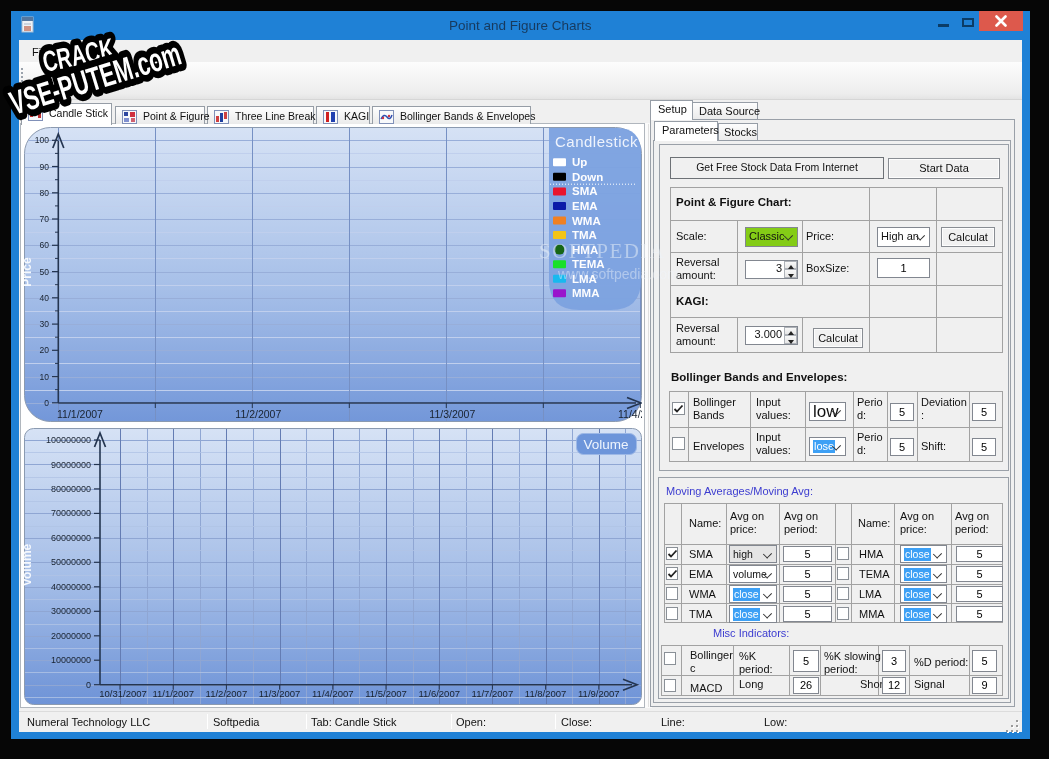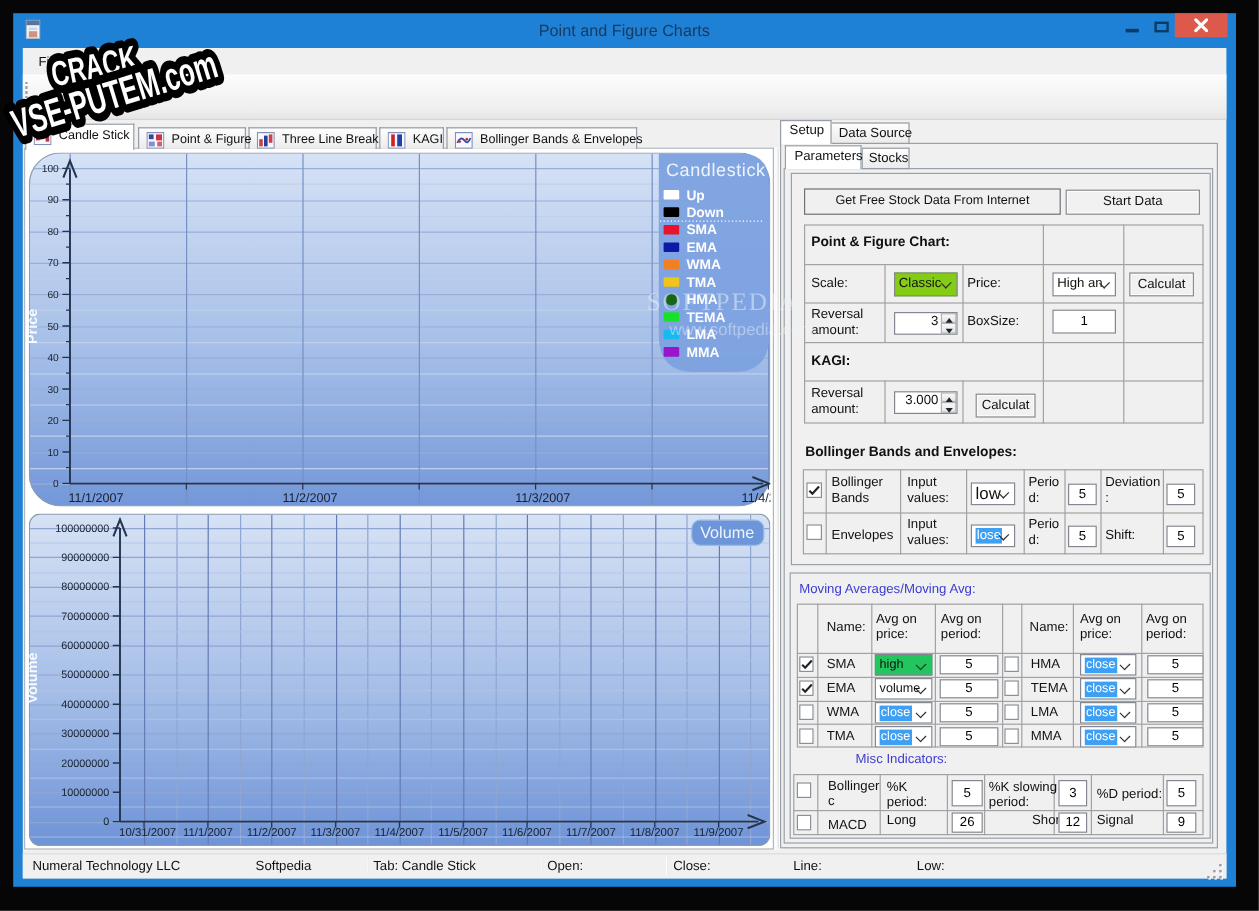--- a/index.html
+++ b/index.html
@@ -373,21 +373,21 @@
 <div class="a" style="left:969px;top:391px;width:1px;height:71px;background:#a2a2a2;"></div>
 <div class="a" style="left:672px;top:402px;width:13px;height:13px;background:#fff;border:1px solid #8a9097;"></div>
 <svg class="a" style="left:673px;top:404px" width="11" height="10" viewBox="0 0 11 10">
     <path d="M1.5 5 L4 7.5 L9.5 1.5" stroke="#222" stroke-width="1.8" fill="none"></path>
   </svg>
 <div class="a t" style="left:693px;top:396px;">Bollinger</div>
 <div class="a t" style="left:693px;top:409px;">Bands</div>
 <div class="a t" style="left:756px;top:396px;">Input</div>
 <div class="a t" style="left:756px;top:409px;">values:</div>
 <div class="a combo" style="left:809px;top:402px;width:37px;height:19px;background:#fff;border:1px solid #828790;overflow:hidden;">
-    <span class="tx" style="font-size:14px;">low</span>
+    <span class="tx" style="font-size:17px;">low</span>
     <i class="cv"></i>
   </div>
 <div class="a t" style="left:857px;top:396px;">Perio</div>
 <div class="a t" style="left:857px;top:409px;">d:</div>
 <div class="a" style="left:890px;top:403px;width:24px;height:18px;background:#fff;border:1px solid #828790;">
     <span style="display:block;text-align:center;font-size:11px;line-height:16px">5</span>
   </div>
 <div class="a t" style="left:921px;top:396px;">Deviation</div>
 <div class="a t" style="left:921px;top:409px;">:</div>
 <div class="a" style="left:972px;top:403px;width:24px;height:18px;background:#fff;border:1px solid #828790;">
@@ -432,21 +432,21 @@
 <div class="a t" style="left:858px;top:517px;">Name:</div>
 <div class="a t" style="left:900px;top:510px;">Avg on</div>
 <div class="a t" style="left:900px;top:523px;">price:</div>
 <div class="a t" style="left:955px;top:510px;">Avg on</div>
 <div class="a t" style="left:955px;top:523px;">period:</div>
 <div class="a" style="left:666px;top:547px;width:12px;height:13px;background:#fff;border:1px solid #8a9097;"></div>
 <svg class="a" style="left:667px;top:549px" width="11" height="10" viewBox="0 0 11 10">
     <path d="M1.5 5 L4 7.5 L9.5 1.5" stroke="#222" stroke-width="1.8" fill="none"></path>
   </svg>
 <div class="a t" style="left:689px;top:548px;">SMA</div>
-<div class="a combo" style="left:729px;top:545px;width:48px;height:18px;background:#22c55e;border:1px solid #828790;overflow:hidden;">
+<div class="a combo" style="left:729px;top:545px;width:48px;height:18px;background:#e5e5e5;border:1px solid #828790;overflow:hidden;">
     <span class="tx" style="font-size:10.5px;">high</span>
     <i class="cv"></i>
   </div>
 <div class="a" style="left:783px;top:546px;width:49px;height:16px;background:#fff;border:1px solid #828790;">
     <span style="display:block;text-align:center;font-size:11px;line-height:14px">5</span>
   </div>
 <div class="a" style="left:837px;top:547px;width:12px;height:13px;background:#fff;border:1px solid #8a9097;"></div>
 <div class="a t" style="left:859px;top:548px;">HMA</div>
 <div class="a combo" style="left:900px;top:545px;width:47px;height:18px;background:#fff;border:1px solid #828790;overflow:hidden;">
     <span class="tx" style="font-size:10.5px;background:#3da0f5;color:#fff;padding:0 1px">close</span>

